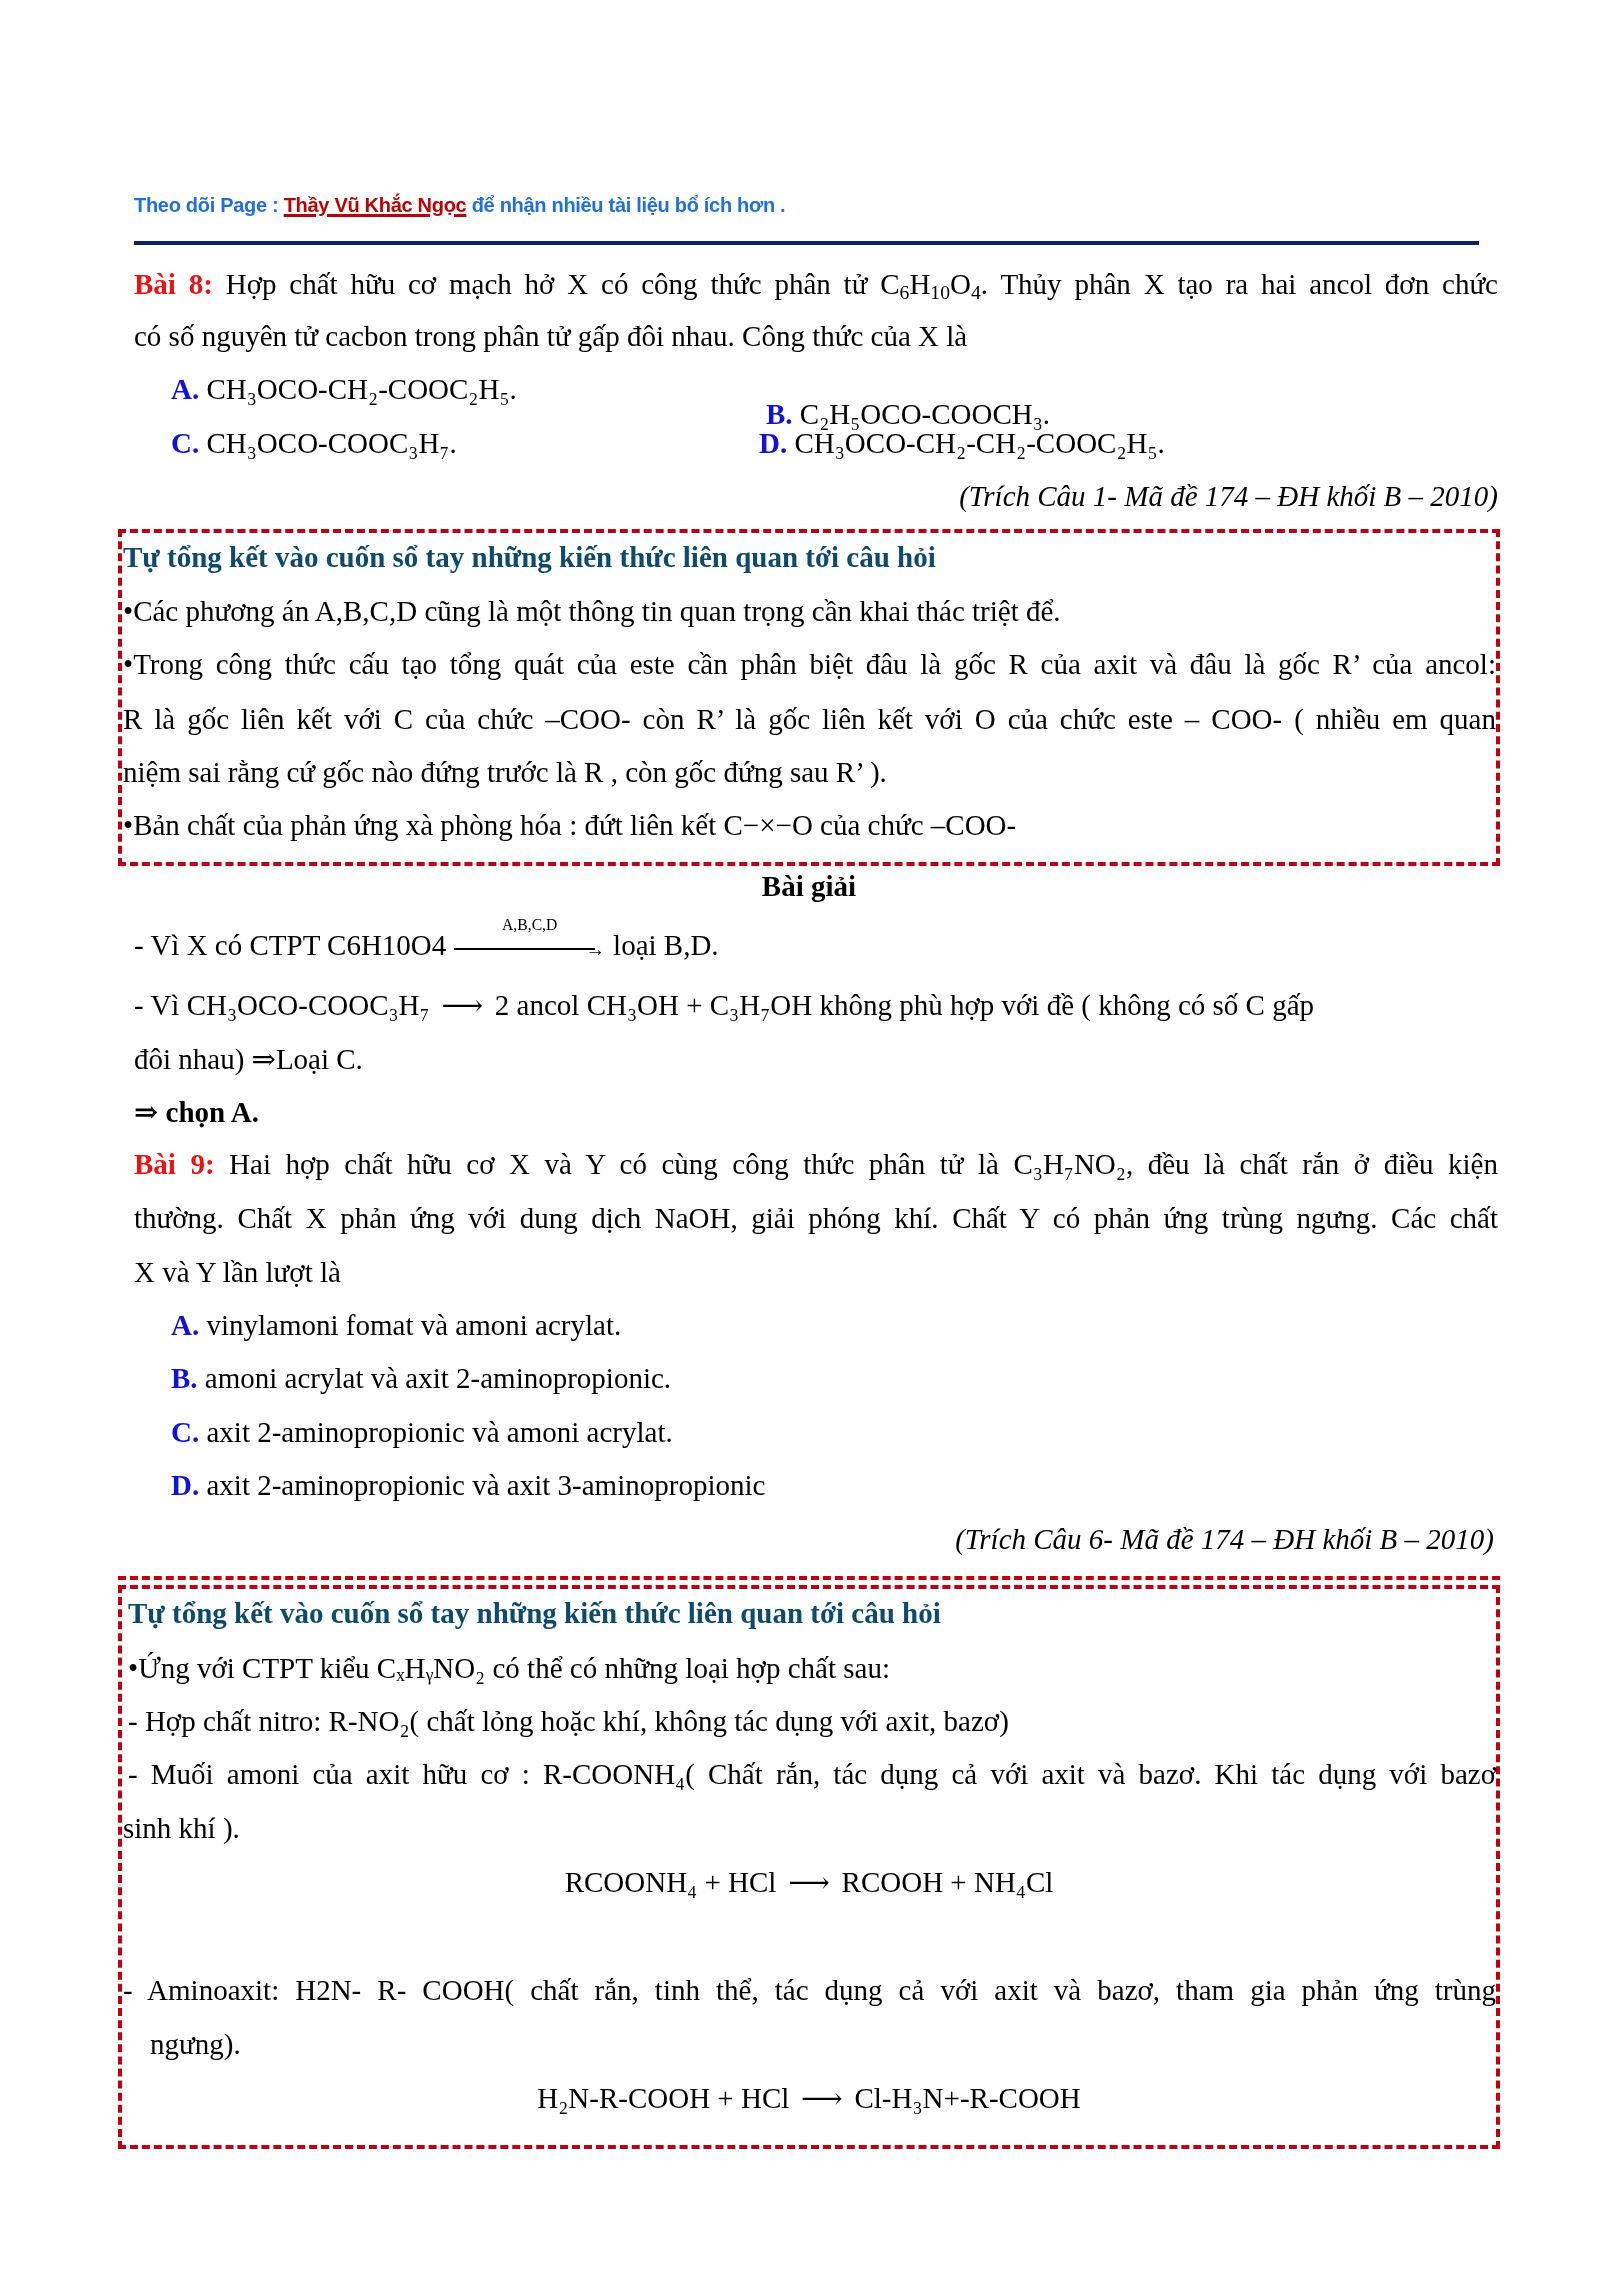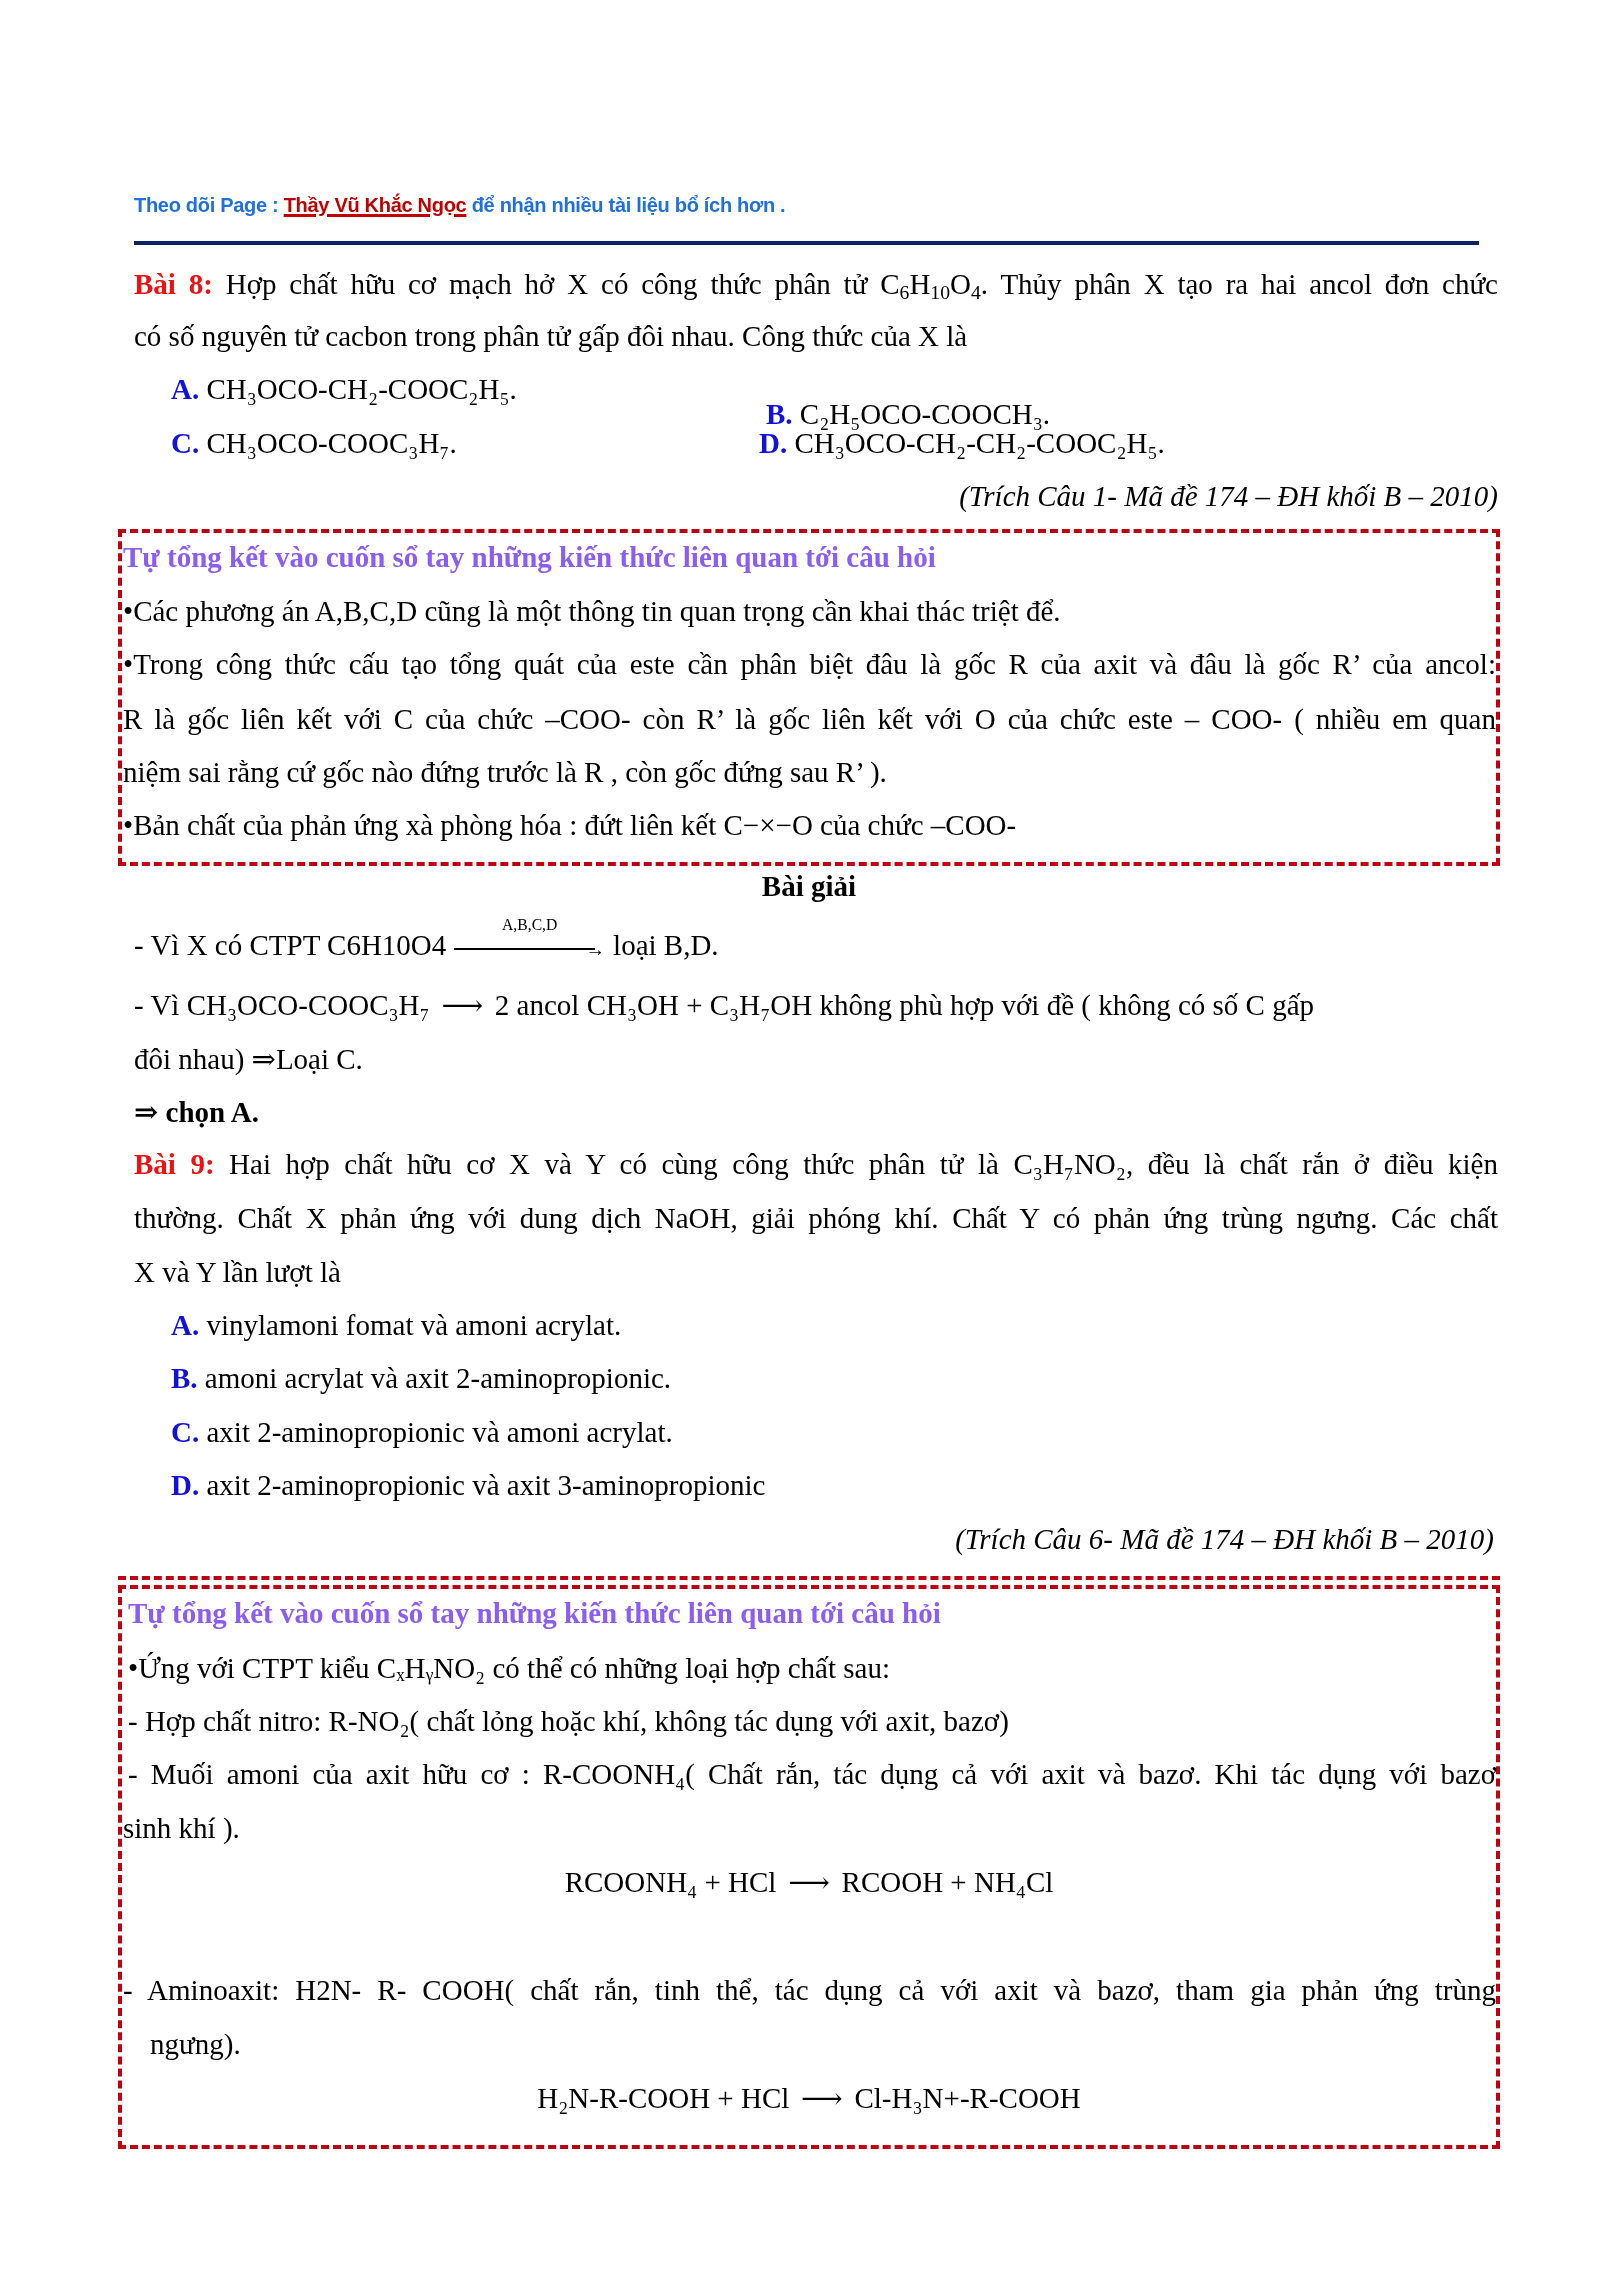--- a/index.html
+++ b/index.html
@@ -15,21 +15,21 @@
   .line { position: absolute; left: 134px; font-size: 29px; color: #000; white-space: nowrap; line-height: 1; }
   .full { width: 1364px; text-align: justify; text-align-last: justify; }
   .lbl-red { color: #ee1111; font-weight: bold; }
   .lbl-blue { color: #1010e0; font-weight: bold; }
   .ital { font-style: italic; }
   .bold { font-weight: bold; }
   sub { font-size: 0.68em; vertical-align: -0.25em; line-height: 0; }
 
   .box { position: absolute; left: 118px; width: 1382px; border: 4.6px dashed #c00010; box-sizing: border-box; }
   .box2top { position: absolute; left: 118px; width: 1382px; height: 4.6px; border-top: 4.6px dashed #c00010; }
-  .box-title { position: absolute; font-size: 29px; font-weight: bold; color: #8b5cf6; white-space: nowrap; line-height: 1; }
+  .box-title { position: absolute; font-size: 29px; font-weight: bold; color: #0c4a6e; white-space: nowrap; line-height: 1; }
   .box-line { position: absolute; font-size: 29px; color: #000; white-space: nowrap; line-height: 1; }
   .center { position: absolute; left: 118px; width: 1382px; text-align: center; font-size: 29px; white-space: nowrap; line-height: 1; }
 
   .arrow-wrap { display: inline-block; position: relative; width: 151px; height: 29px; vertical-align: middle; margin: 0 7.9px; }
   .arrow-wrap .arrow-label { position: absolute; top: -17px; left: 0; width: 100%; text-align: center; font-size: 15.7px; }
   .arrow-wrap .shaft { position: absolute; top: 14.4px; left: 0; width: 141px; height: 2px; background: #000; }
   .arrow-wrap .head { position: absolute; top: 6.5px; right: 0; font-size: 19.6px; line-height: 1; }
   .longarrow { display: inline-block; margin: 0 11.8px; }
 </style>
 </head>

